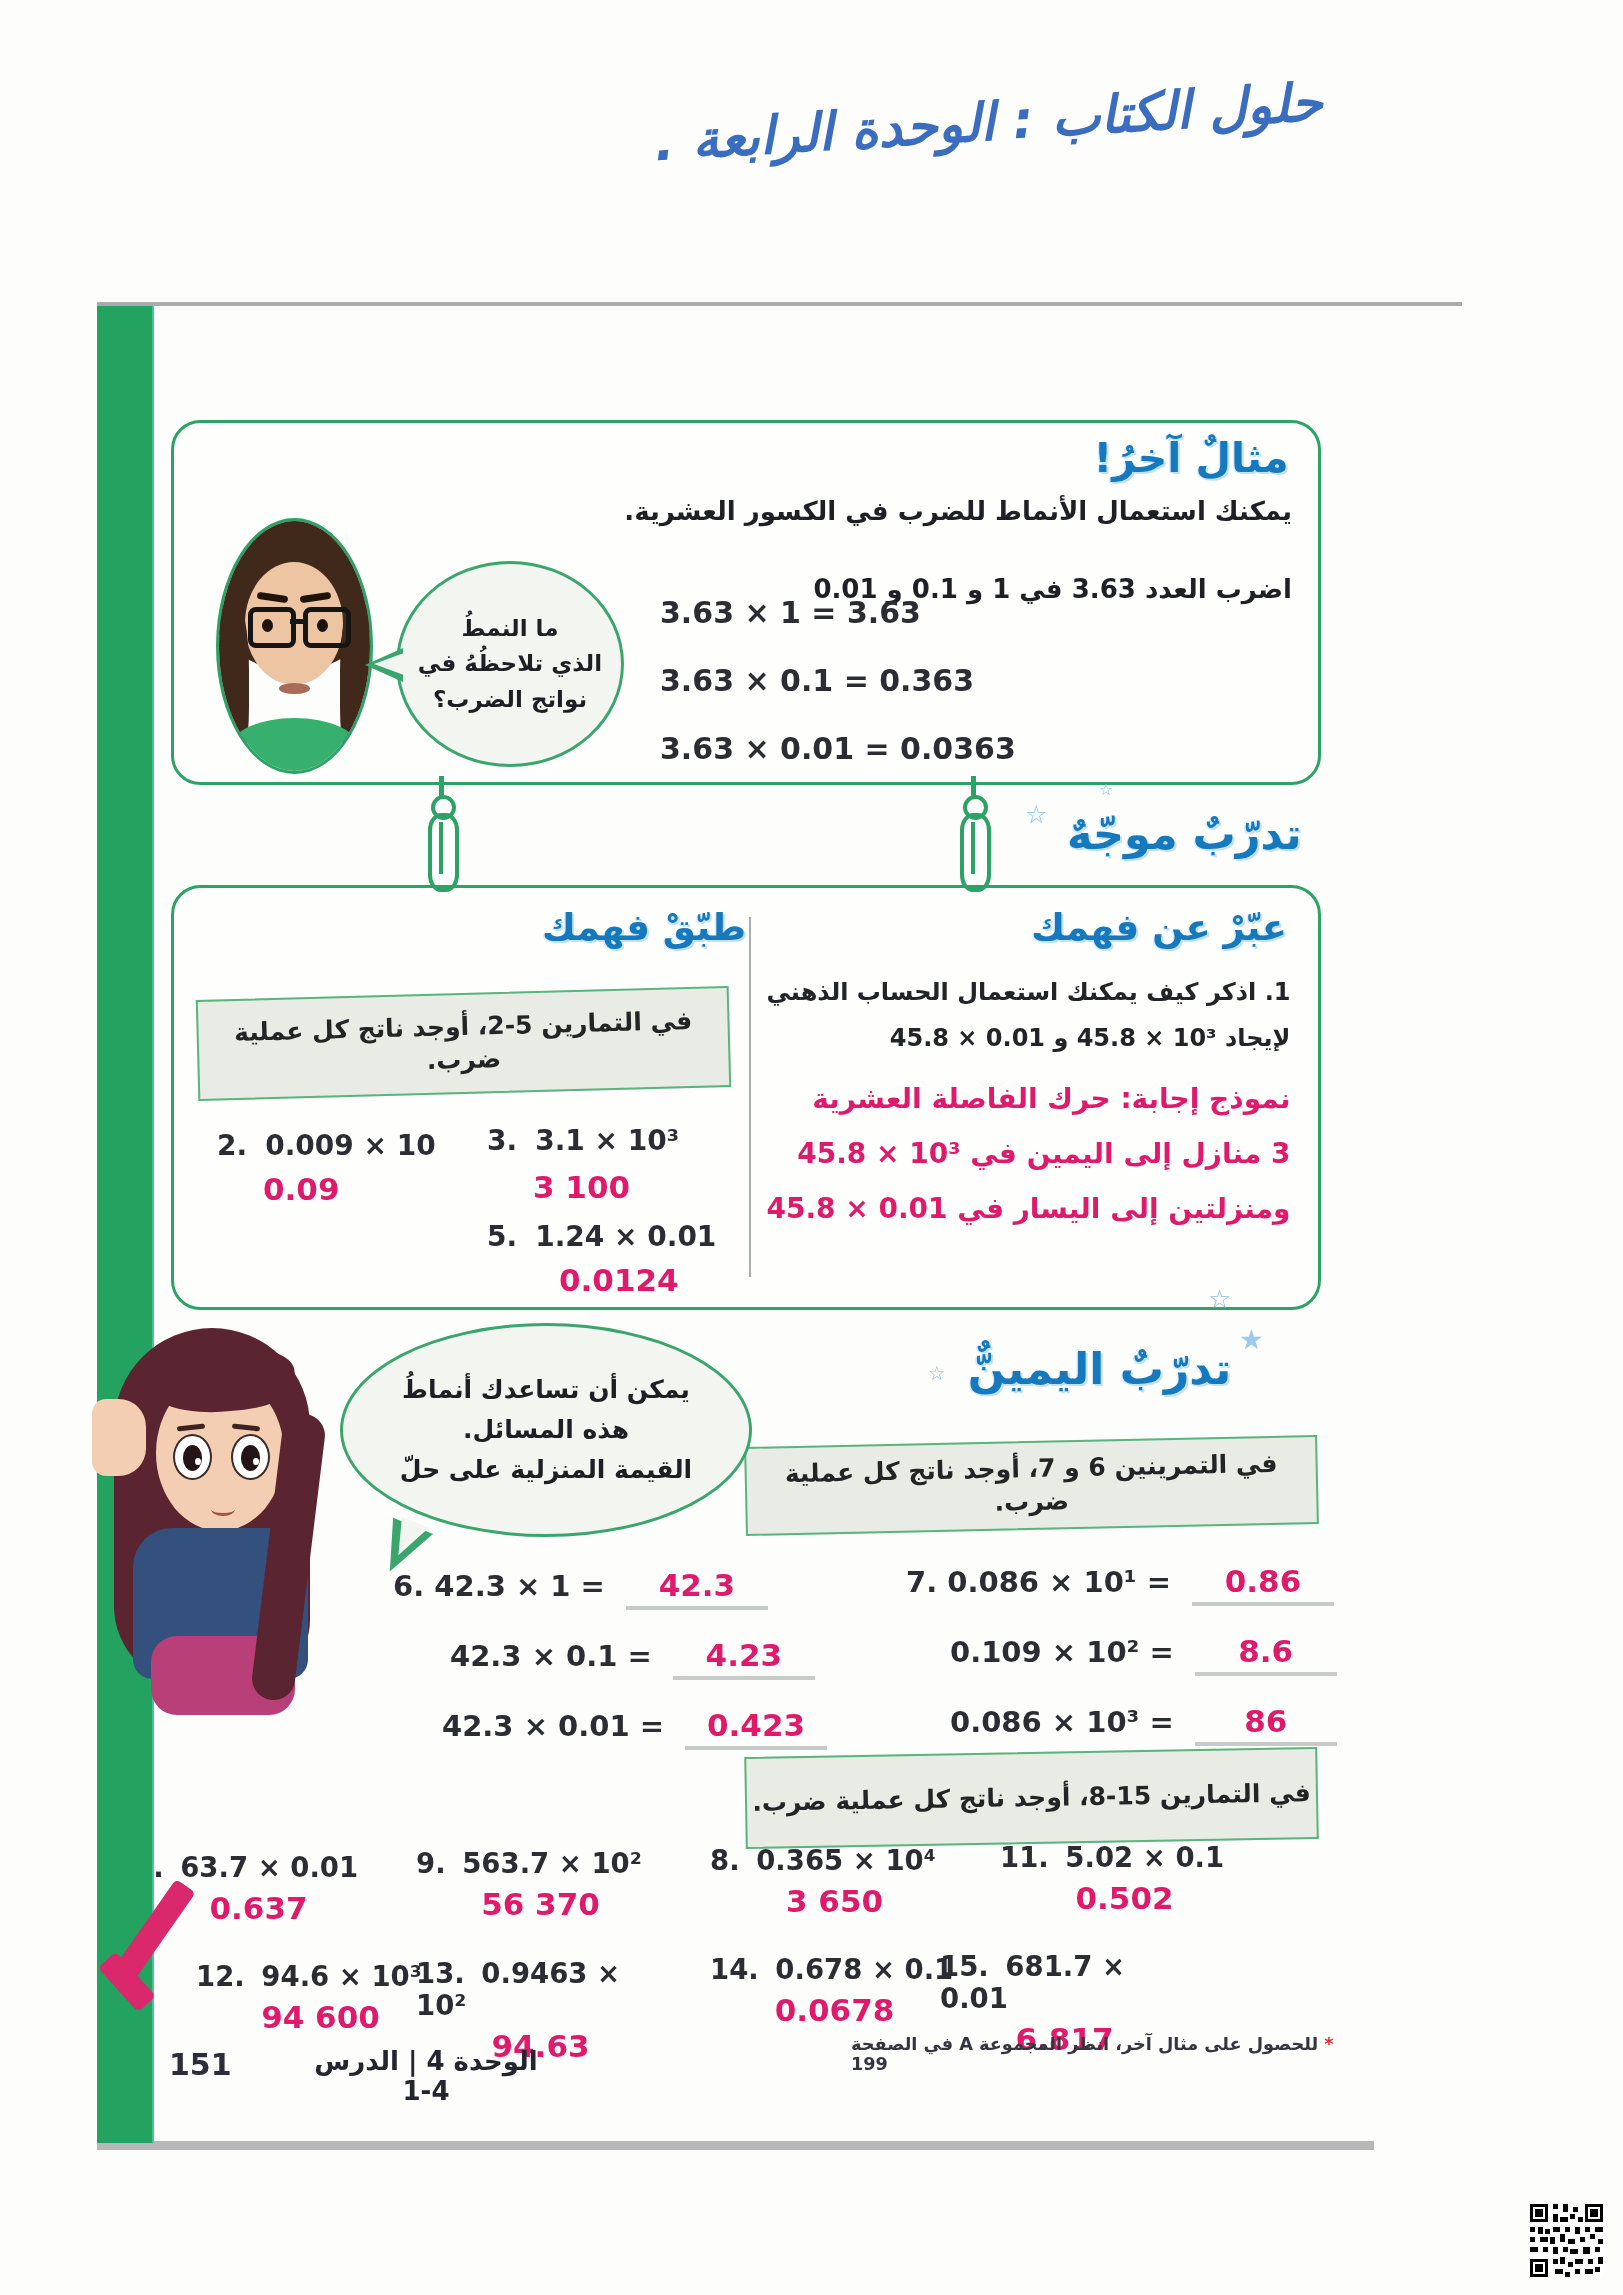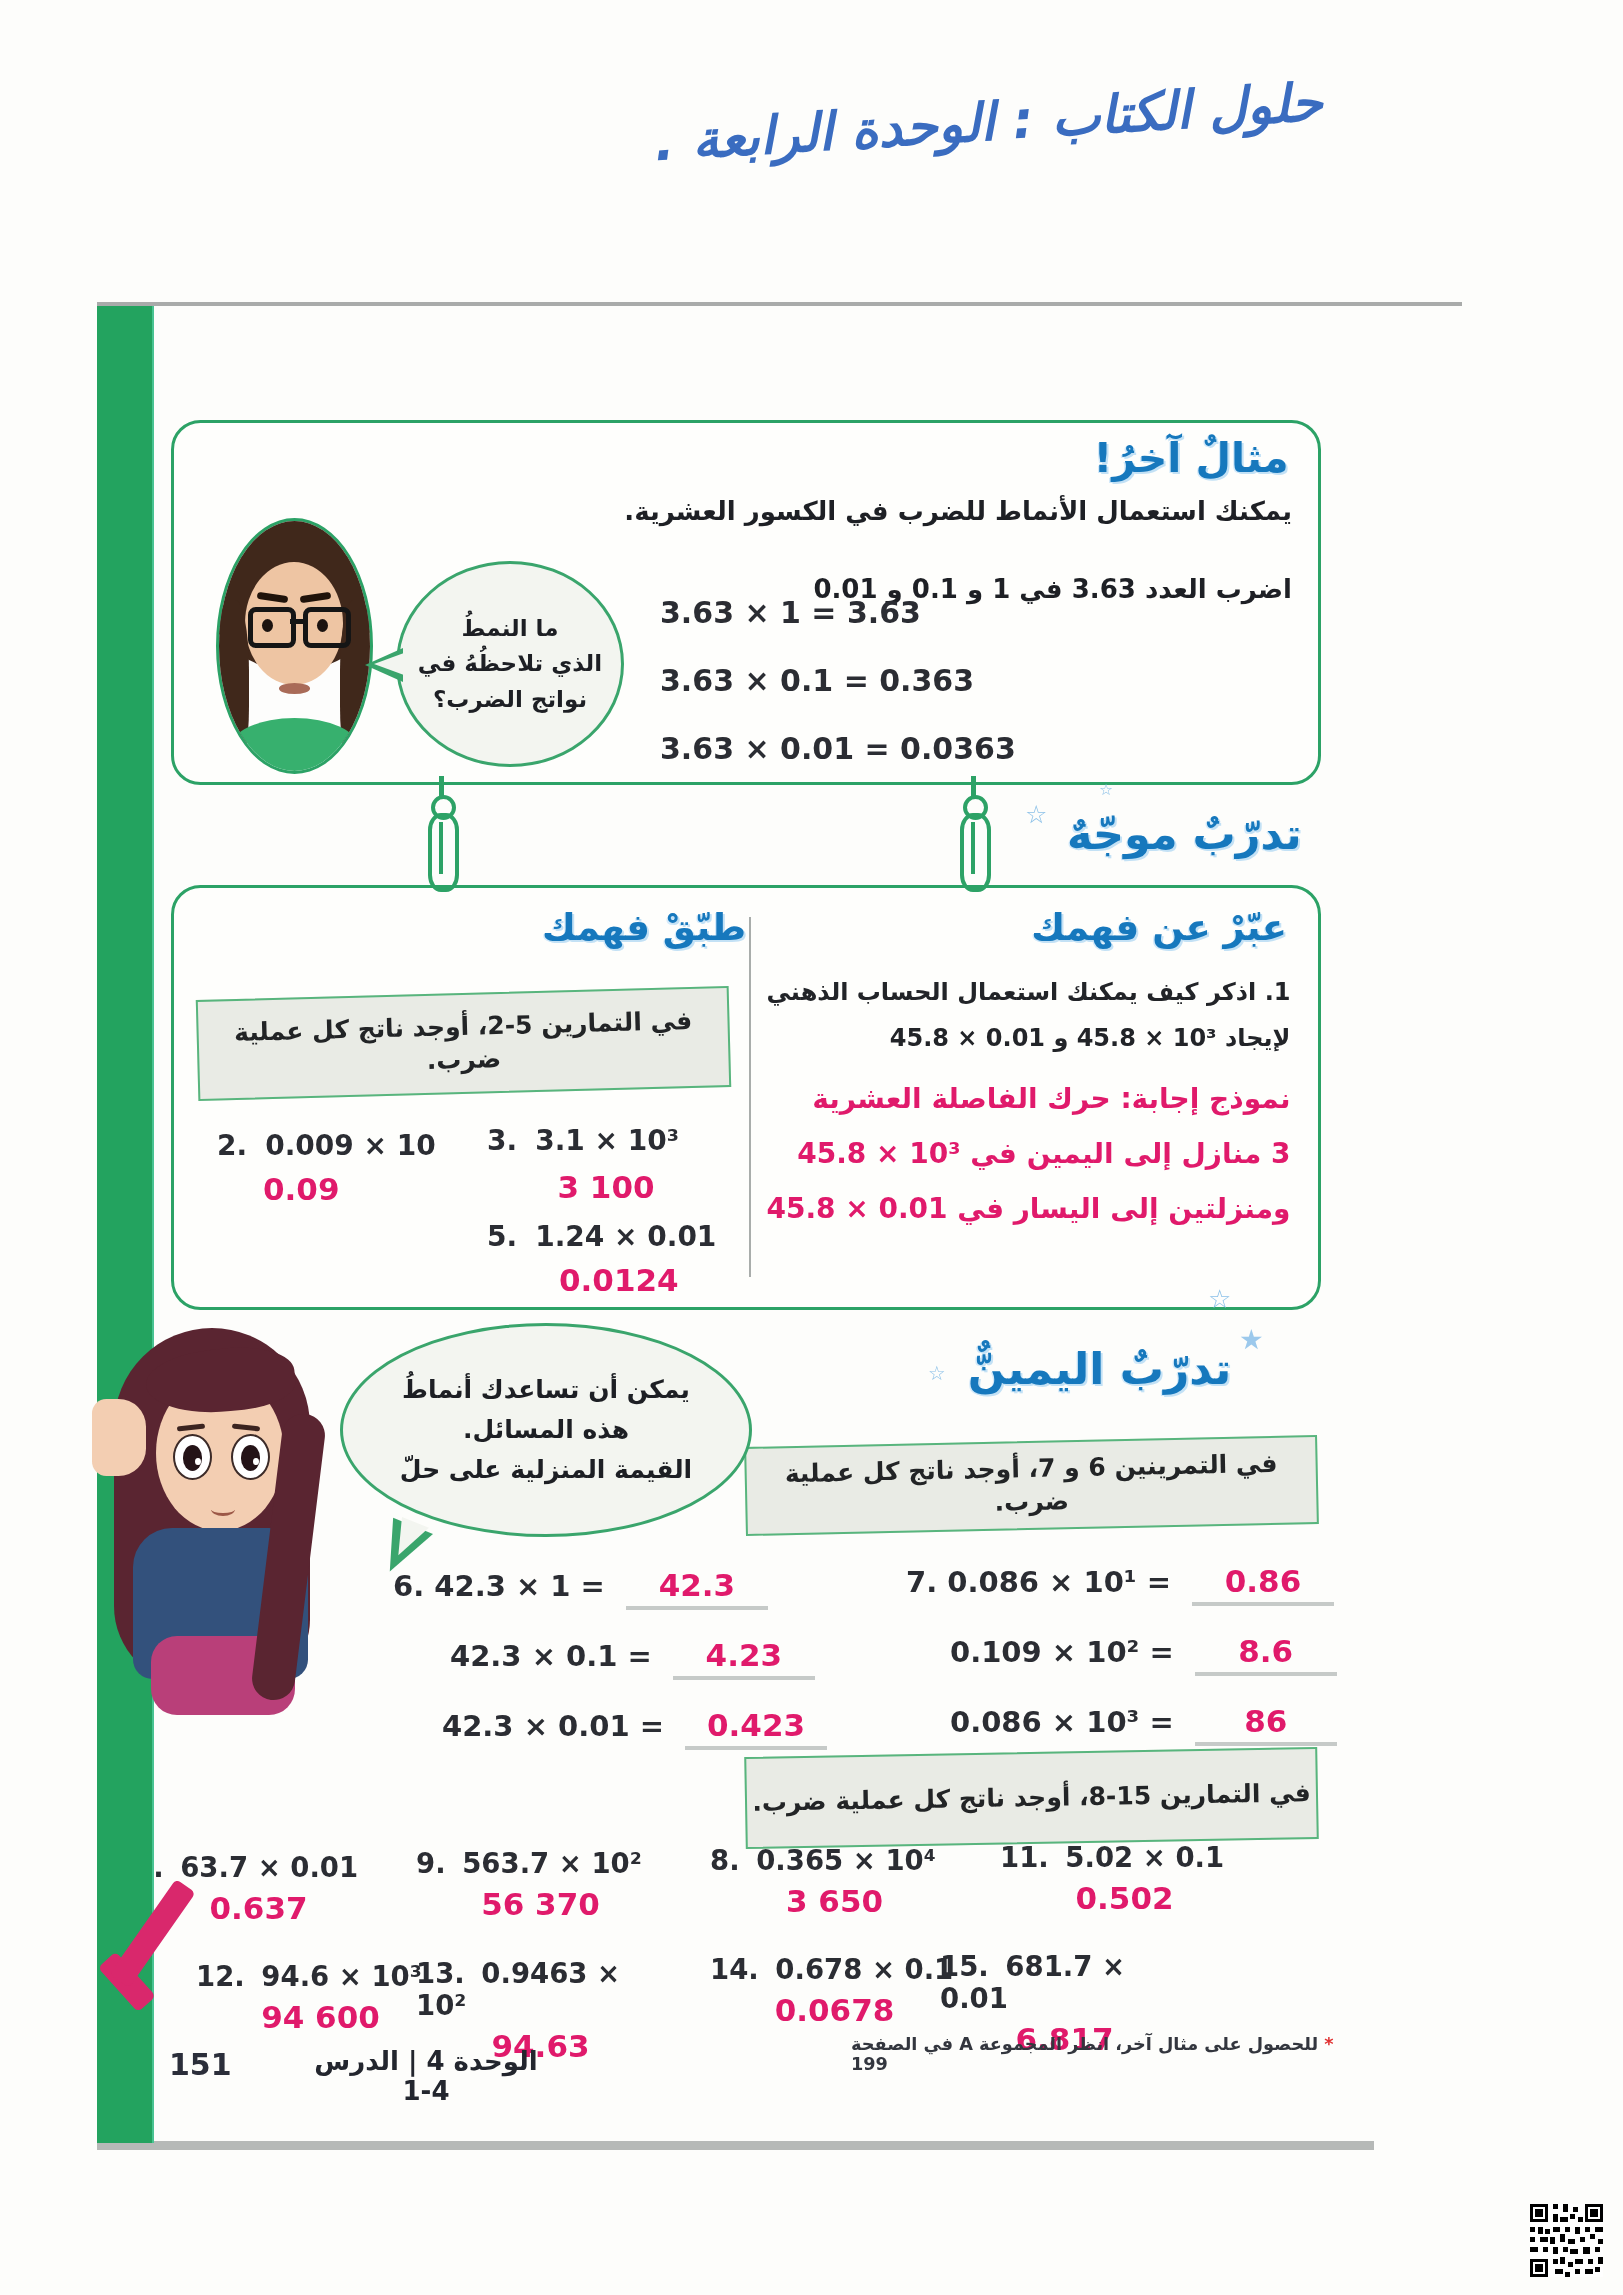--- a/index.html
+++ b/index.html
@@ -191,21 +191,21 @@
     </div>
 
     <div class="abs ar blue-head" style="left:368px;top:18.3px;font-size:37px;">طبّقْ فهمك</div>
     <div class="abs strip ar" style="left:23px;top:105px;width:529px;height:97px;transform:rotate(-1.5deg);">في التمارين 5-2، أوجد ناتج كل عملية ضرب.</div>
 
     <div class="abs ltr" style="left:43px;top:241px;font-size:28px;">
       <span class="expr">2.</span>
       <span class="expr" style="margin-left:9.2px;">0.009 × 10</span>
       <div class="pink" style="margin:9.2px 0 0 46px;font-size:31px;">0.09</div>
     </div>
-    <div class="abs ltr" style="left:313px;top:236px;font-size:28px;text-align:center;">
+    <div class="abs ltr" style="left:313px;top:236px;font-size:28px;">
       <span class="expr">3.</span>
       <span class="expr" style="margin-left:9.2px;">3.1 × 10³</span>
       <div class="pink" style="margin:11.8px 0 0 46px;font-size:31px;">3 100</div>
     </div>
     <div class="abs ltr" style="left:313px;top:332px;font-size:28px;">
       <span class="expr">5.</span>
       <span class="expr" style="margin-left:9.2px;">1.24 × 0.01</span>
       <div class="pink" style="margin:9.2px 0 0 72px;font-size:31px;">0.0124</div>
     </div>
   </div>

